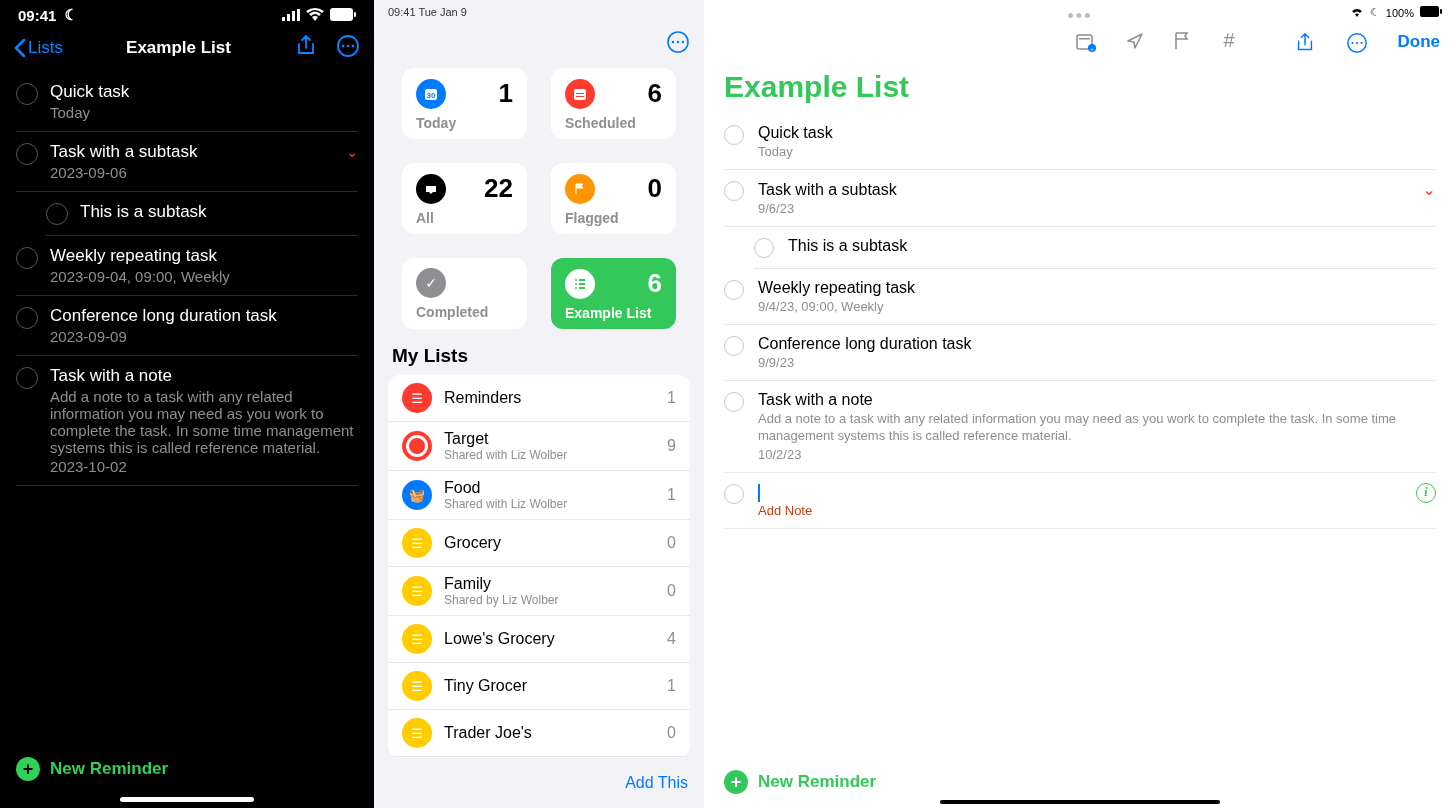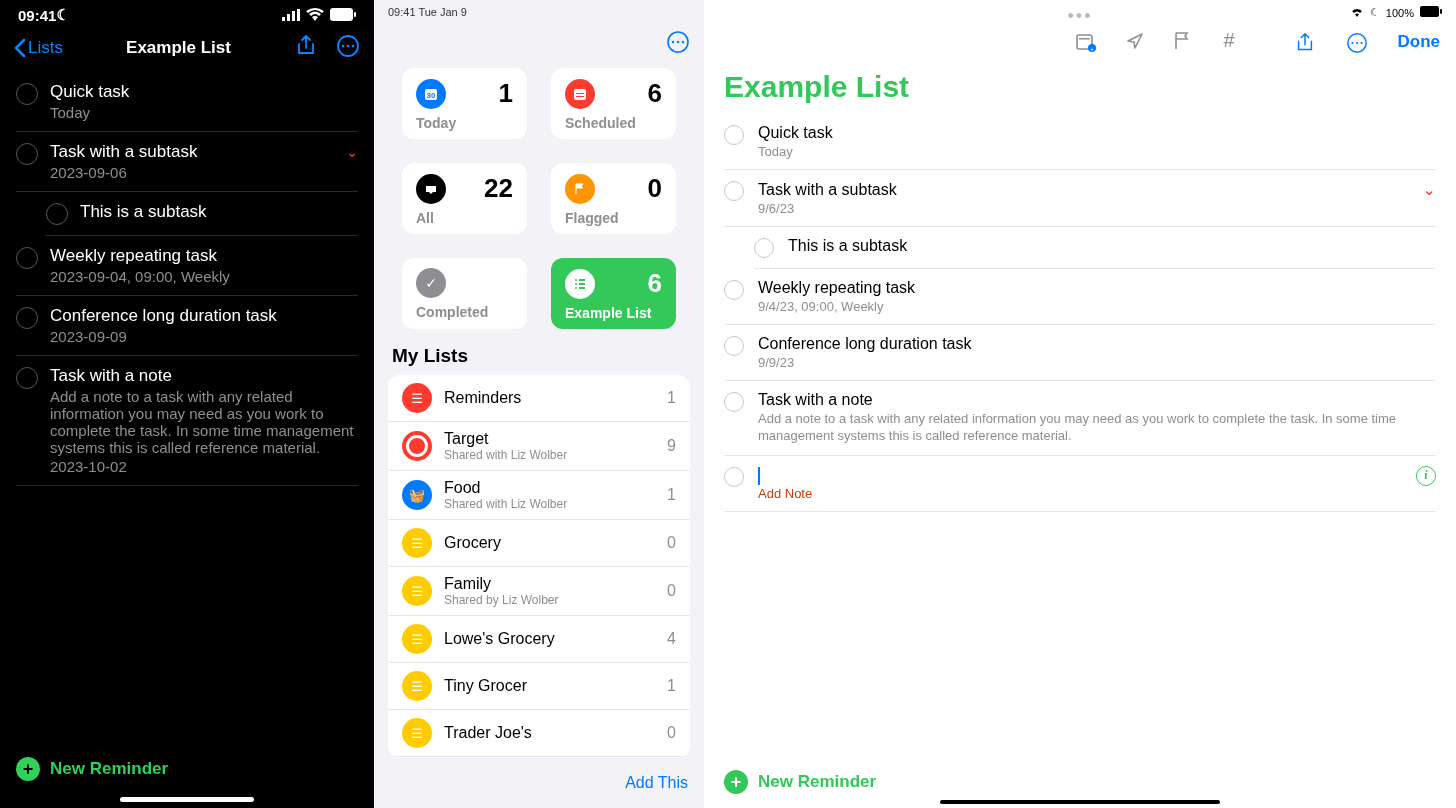--- a/index.html
+++ b/index.html
@@ -1,21 +1,21 @@
 <!DOCTYPE html>
 <html><head>
   <meta charset="utf-8">
   <style>
     * { box-sizing: border-box; margin: 0; padding: 0; font-family: -apple-system, BlinkMacSystemFont, 'Segoe UI', Helvetica, sans-serif; }
     body { display: flex; width: 1456px; height: 808px; overflow: hidden; background: #ccc; }
     
     
     .phone { width: 374px; height: 808px; background: #000; color: #fff; display: flex; flex-direction: column; position: relative; }
     .phone-status { display: flex; justify-content: space-between; align-items: center; padding: 6px 18px 0; font-size: 15px; font-weight: 600; }
-    .phone-status .left { display: flex; align-items: center; gap: 0; }
+    .phone-status .left { display: flex; align-items: center; gap: 8px; }
     .phone-status .right { display: flex; align-items: center; gap: 6px; }
     .phone-header { display: flex; align-items: center; justify-content: space-between; padding: 10px 14px; }
     .phone-header .back { display: flex; align-items: center; color: #0a84ff; font-size: 17px; gap: 2px; }
     .phone-header .title { font-size: 17px; font-weight: 600; color: #fff; }
     .phone-header .actions { display: flex; gap: 18px; }
     .phone-header .actions svg { width: 24px; height: 24px; }
     .phone-list { flex: 1; overflow: auto; padding: 0 16px; }
     .p-task { display: flex; align-items: flex-start; padding: 10px 0; border-bottom: 1px solid #2a2a2a; gap: 12px; }
     .p-sub { margin-left: 30px; }
     .radio { width: 22px; height: 22px; border: 1.5px solid #555; border-radius: 50%; flex-shrink: 0; margin-top: 1px; }
@@ -430,20 +430,21 @@
         <div class="mc">
           <div class="m-t">Conference long duration task</div>
           <div class="m-s">9/9/23</div>
         </div>
       </div>
     <div class="m-task">
         <div class="m-radio"></div>
         <div class="mc">
           <div class="m-t">Task with a note</div>
           <div class="m-note">Add a note to a task with any related information you may need as you work to complete the task. In some time management systems this is called reference material.</div>
+          <div class="m-s">10/2/23</div>
         </div>
       </div>
     <div class="m-task">
         <div class="m-radio"></div>
         <div class="mc">
           <div class="m-t">
             <span class="cursor"></span>
             <span style="flex:1"></span>
             <span class="info-i">i</span>
           </div>

